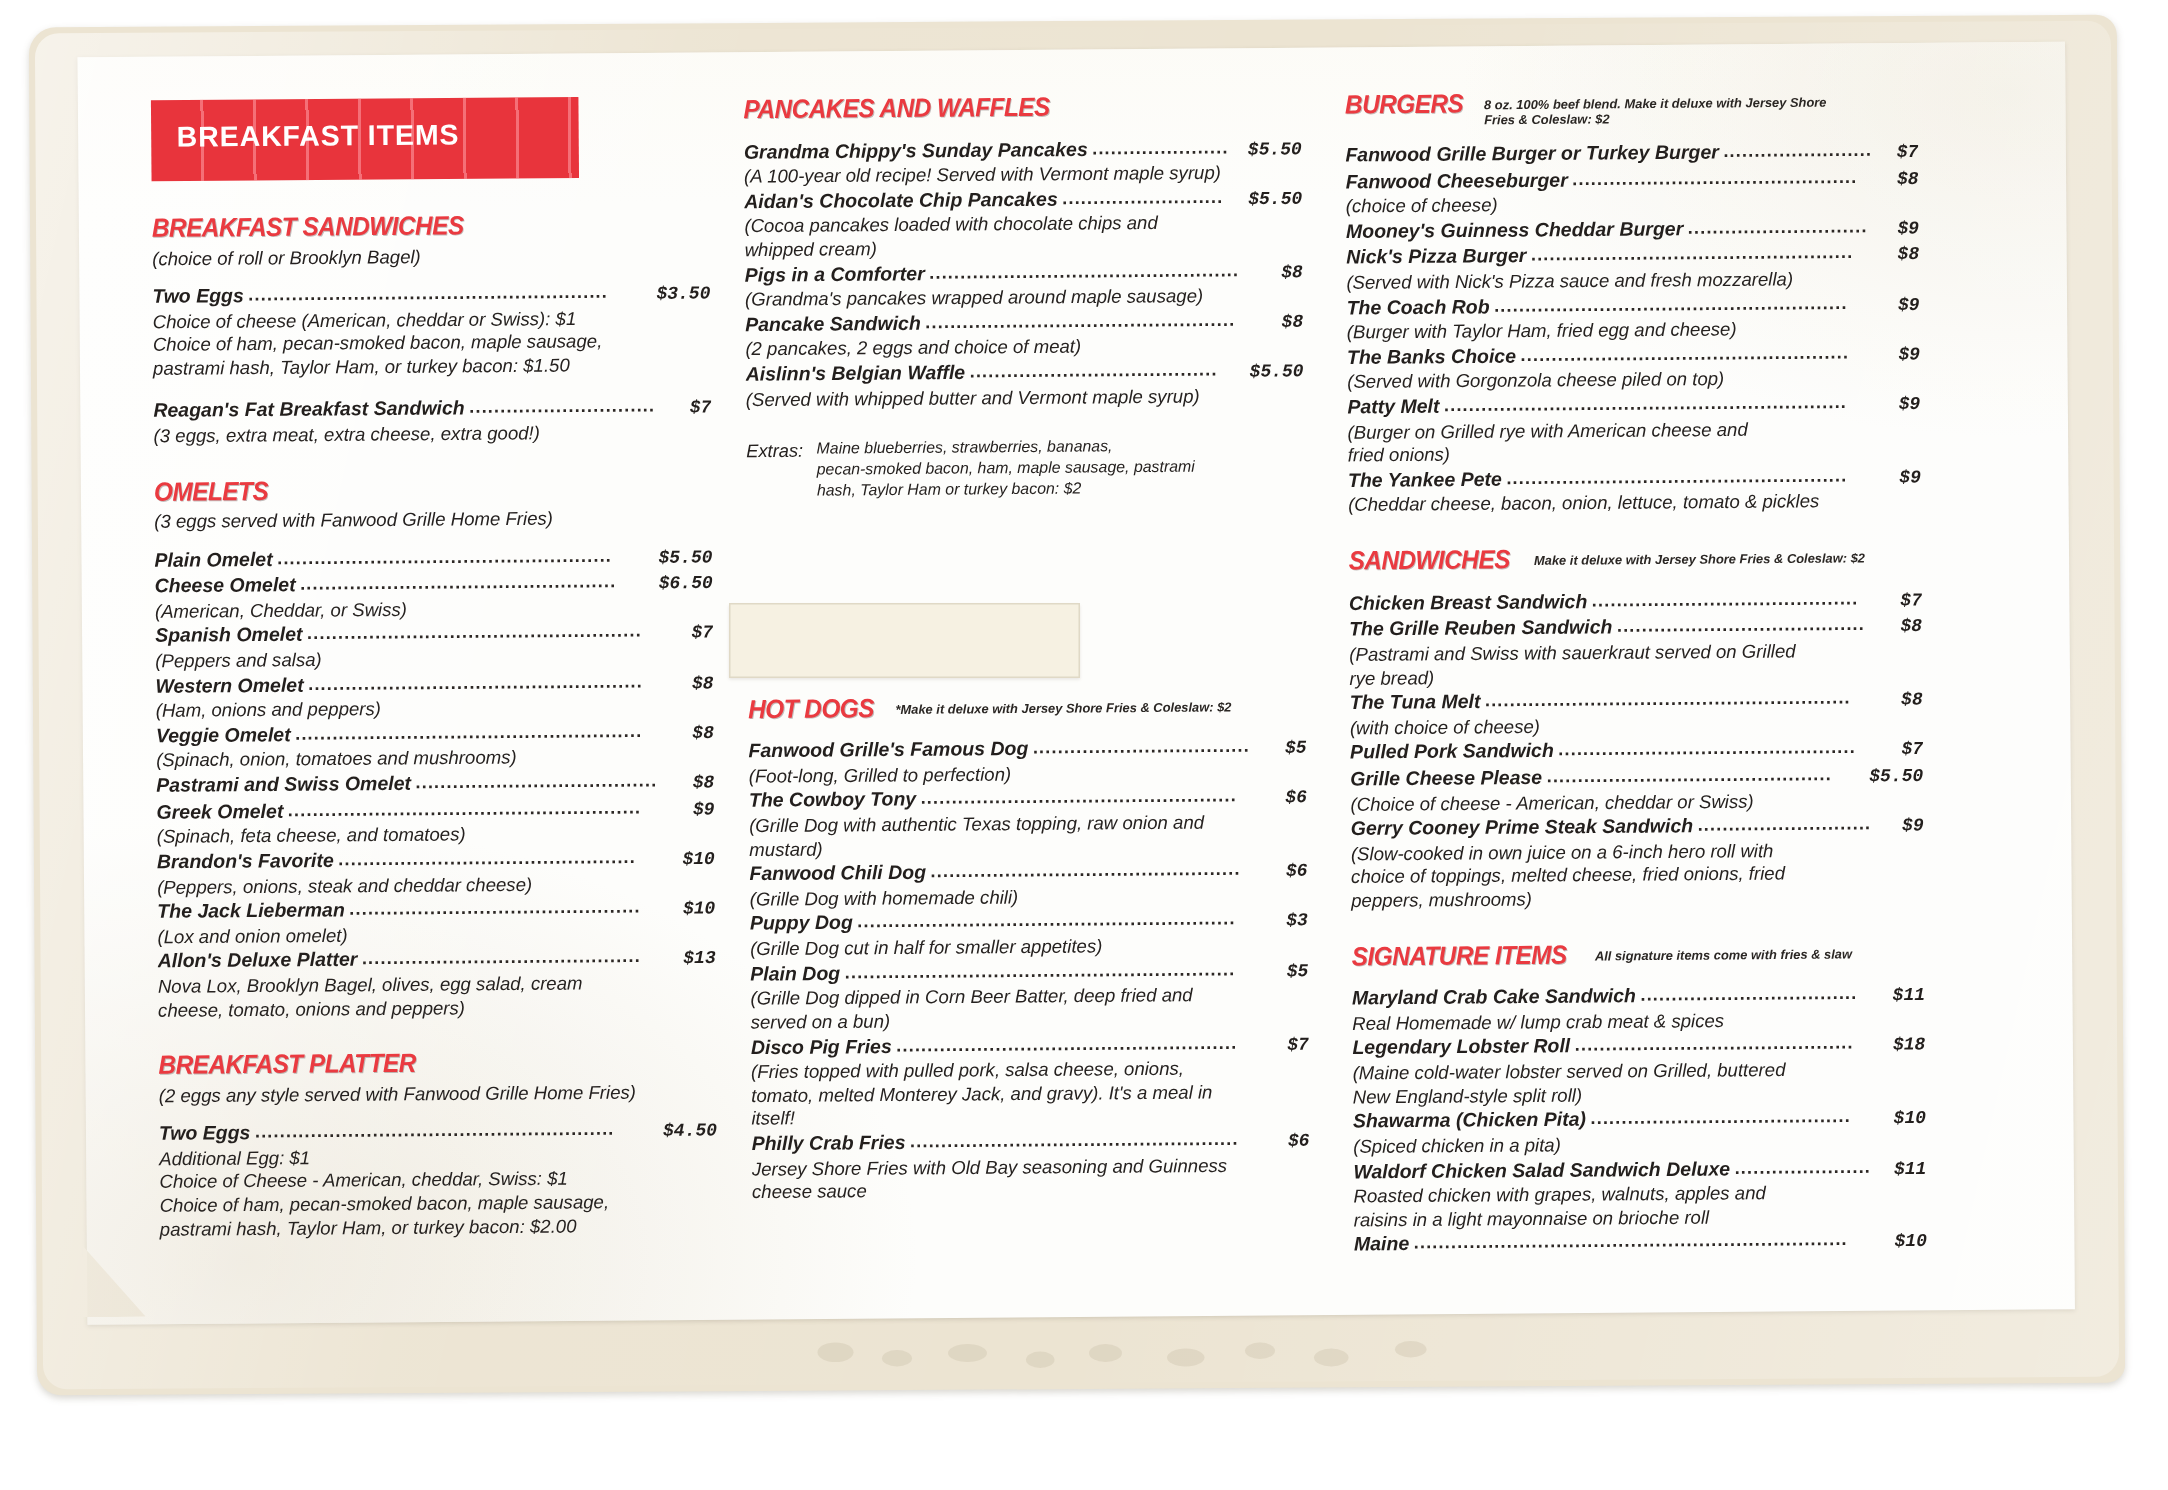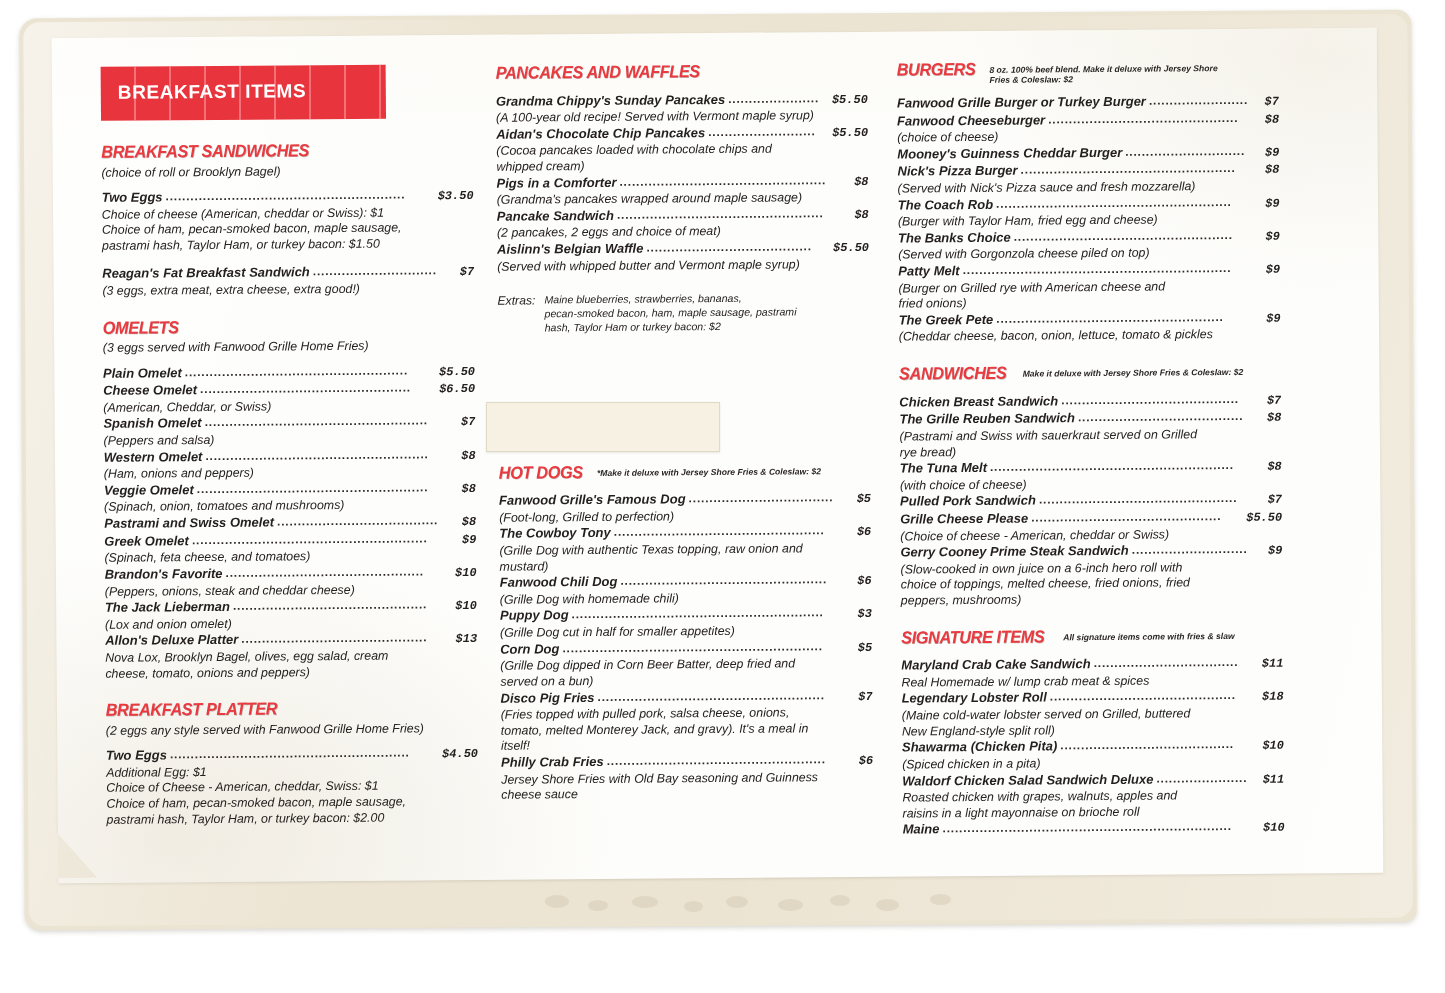--- a/index.html
+++ b/index.html
@@ -433,21 +433,21 @@
             <span class="pr">$6</span>
           </div>
           <div class="desc">(Grille Dog with homemade chili)</div>
           <div class="item">
             <span class="nm">Puppy Dog</span>
             <span class="dots">.............................................................</span>
             <span class="pr">$3</span>
           </div>
           <div class="desc">(Grille Dog cut in half for smaller appetites)</div>
           <div class="item">
-            <span class="nm">Corn Dog</span>
+            <span class="nm">Plain Dog</span>
             <span class="dots">...............................................................</span>
             <span class="pr">$5</span>
           </div>
           <div class="desc">(Grille Dog dipped in Corn Beer Batter, deep fried and</div>
           <div class="desc">served on a bun)</div>
           <div class="item">
             <span class="nm">Disco Pig Fries</span>
             <span class="dots">.......................................................</span>
             <span class="pr">$7</span>
           </div>
@@ -508,21 +508,21 @@
           </div>
           <div class="desc">(Served with Gorgonzola cheese piled on top)</div>
           <div class="item">
             <span class="nm">Patty Melt</span>
             <span class="dots">.................................................................</span>
             <span class="pr">$9</span>
           </div>
           <div class="desc">(Burger on Grilled rye with American cheese and</div>
           <div class="desc">fried onions)</div>
           <div class="item">
-            <span class="nm">The Greek Pete</span>
+            <span class="nm">The Yankee Pete</span>
             <span class="dots">.......................................................</span>
             <span class="pr">$9</span>
           </div>
           <div class="desc">(Cheddar cheese, bacon, onion, lettuce, tomato &amp; pickles</div>
         </div>
         <div class="gap-lg"></div>
         <div>
           <div class="sec-head-row">
             <div class="sec-head">SANDWICHES</div>
             <div class="sec-note">Make it deluxe with Jersey Shore Fries &amp; Coleslaw: $2</div>

